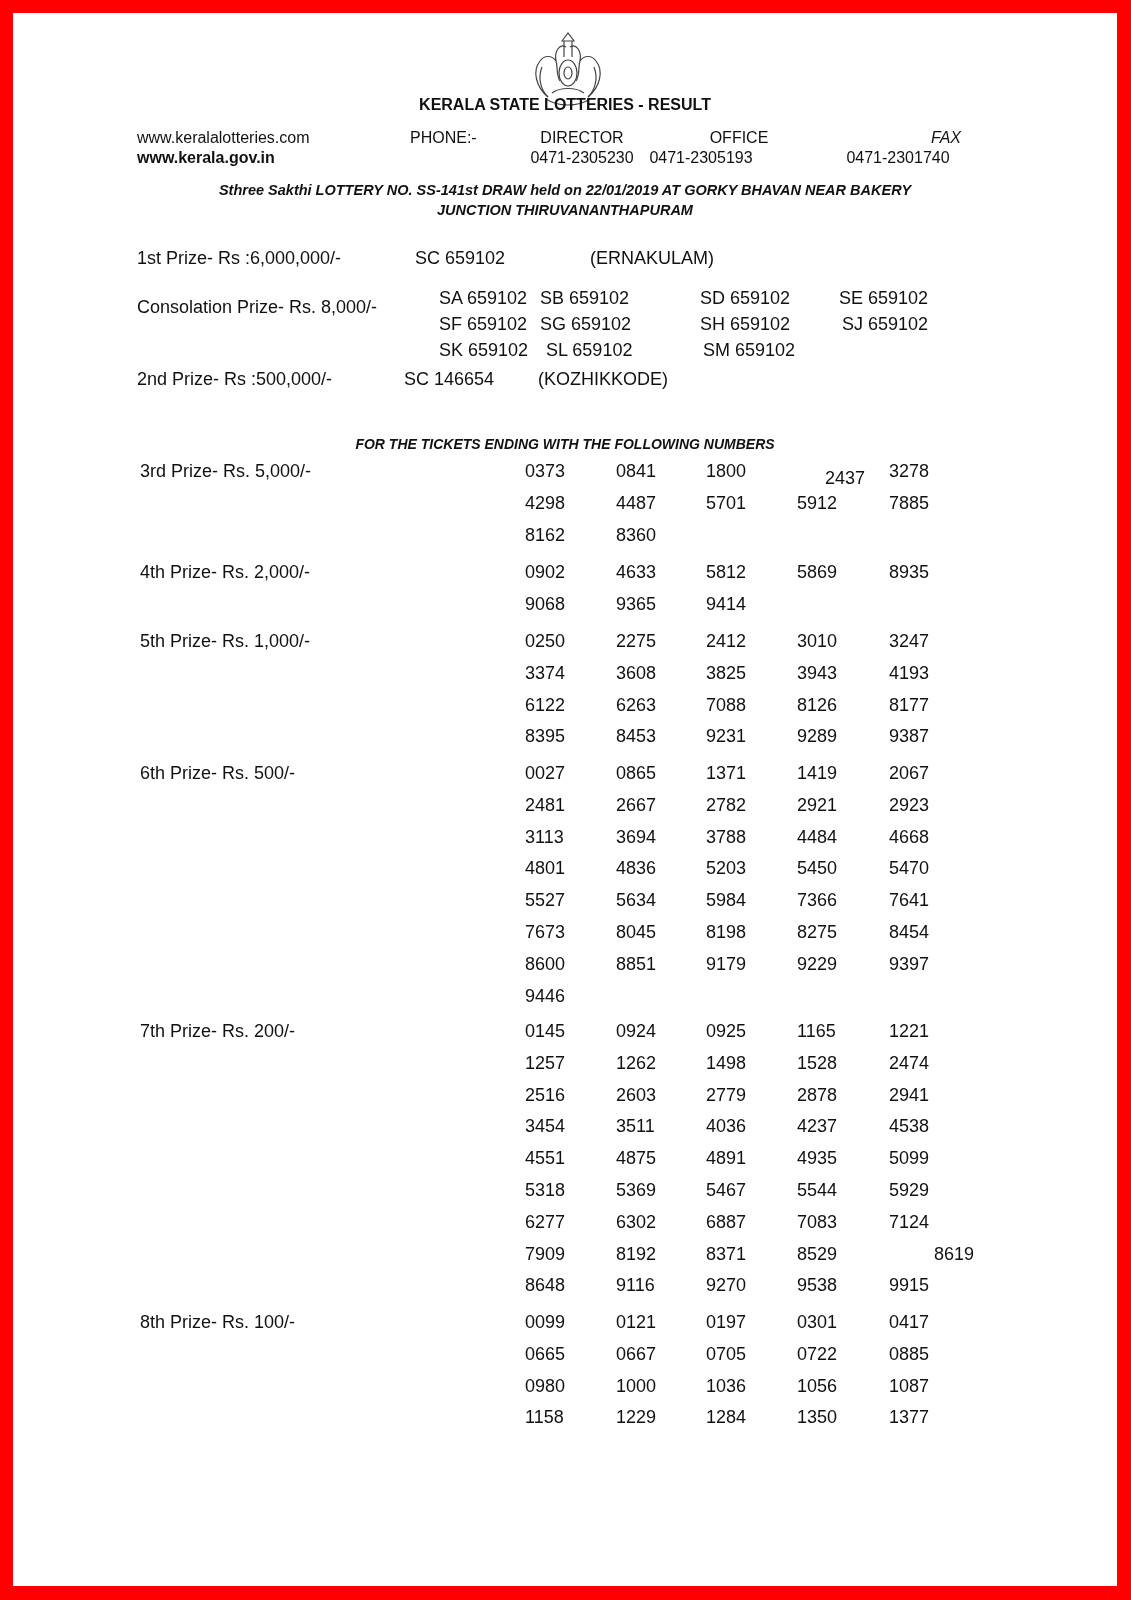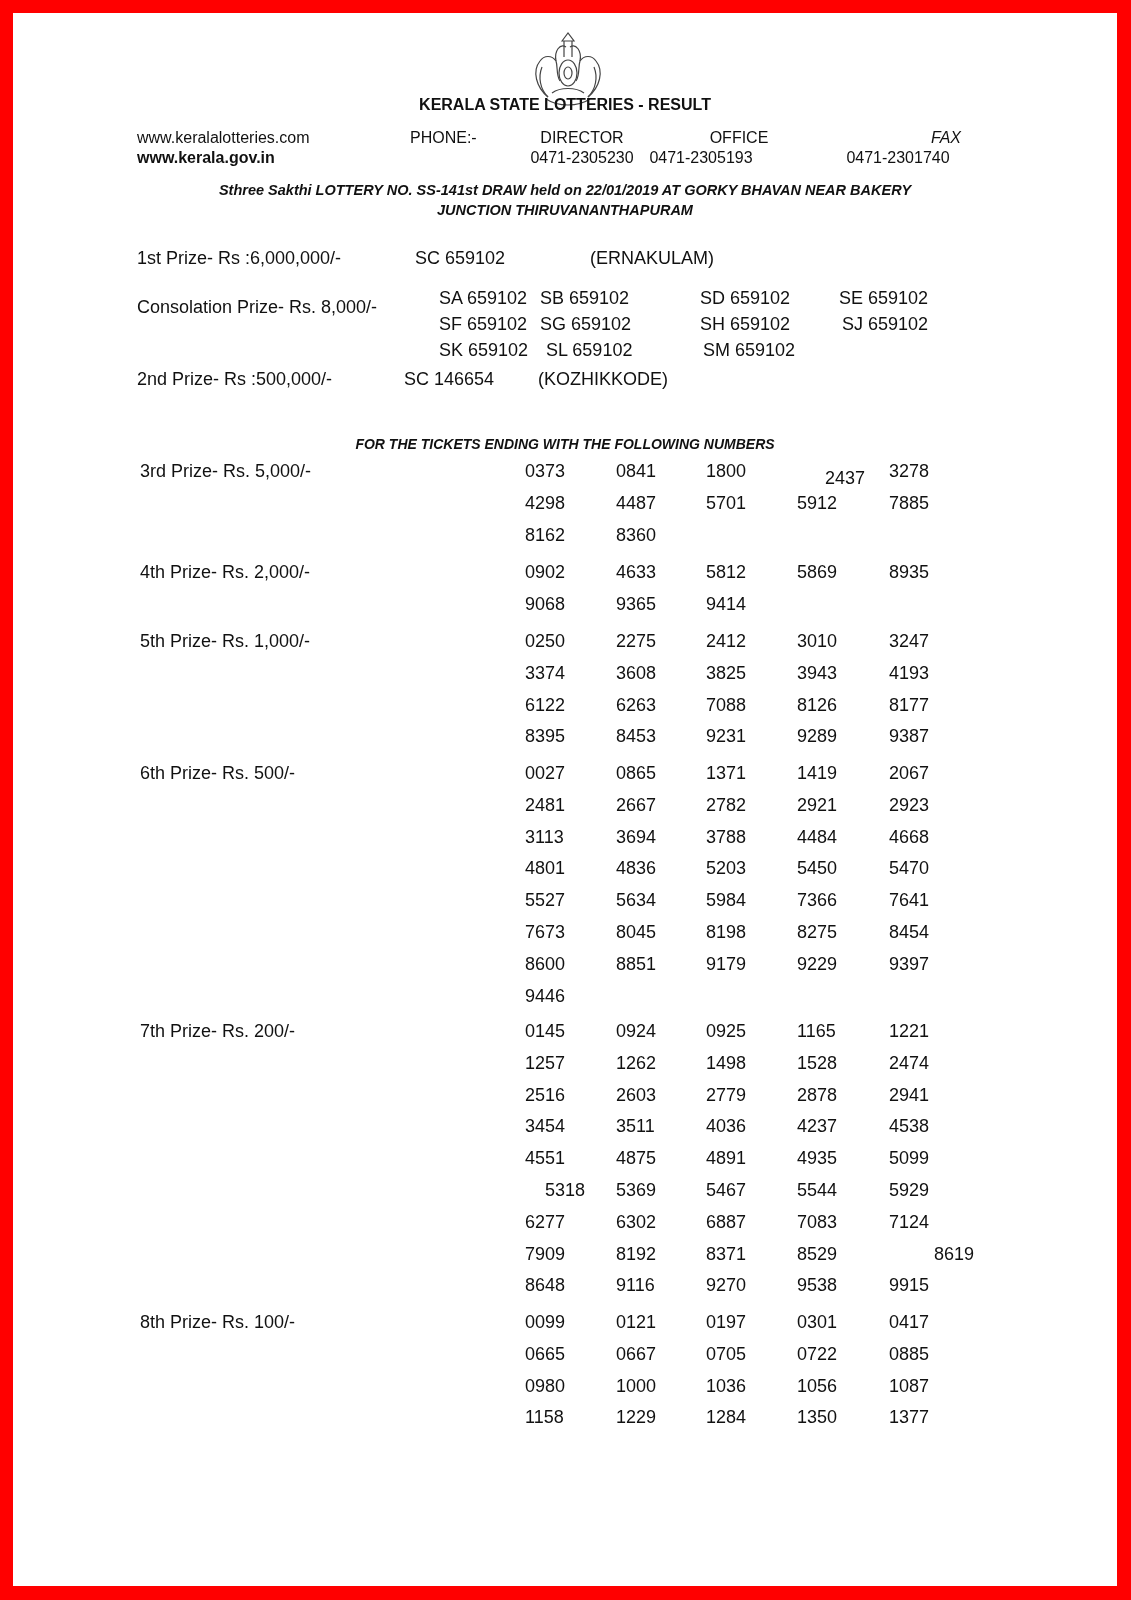--- a/index.html
+++ b/index.html
@@ -178,21 +178,21 @@
       <div class="abs num" style="left: 512px; top: 1104px;">3454</div>
       <div class="abs num" style="left: 603px; top: 1104px;">3511</div>
       <div class="abs num" style="left: 693px; top: 1104px;">4036</div>
       <div class="abs num" style="left: 784px; top: 1104px;">4237</div>
       <div class="abs num" style="left: 876px; top: 1104px;">4538</div>
       <div class="abs num" style="left: 512px; top: 1136px;">4551</div>
       <div class="abs num" style="left: 603px; top: 1136px;">4875</div>
       <div class="abs num" style="left: 693px; top: 1136px;">4891</div>
       <div class="abs num" style="left: 784px; top: 1136px;">4935</div>
       <div class="abs num" style="left: 876px; top: 1136px;">5099</div>
-      <div class="abs num" style="left: 512px; top: 1168px; margin-left: 20px;">5318</div>
+      <div class="abs num" style="left: 512px; top: 1168px;">5318</div>
       <div class="abs num" style="left: 603px; top: 1168px;">5369</div>
       <div class="abs num" style="left: 693px; top: 1168px;">5467</div>
       <div class="abs num" style="left: 784px; top: 1168px;">5544</div>
       <div class="abs num" style="left: 876px; top: 1168px;">5929</div>
       <div class="abs num" style="left: 512px; top: 1200px;">6277</div>
       <div class="abs num" style="left: 603px; top: 1200px;">6302</div>
       <div class="abs num" style="left: 693px; top: 1200px;">6887</div>
       <div class="abs num" style="left: 784px; top: 1200px;">7083</div>
       <div class="abs num" style="left: 876px; top: 1200px;">7124</div>
       <div class="abs num" style="left: 512px; top: 1232px;">7909</div>

